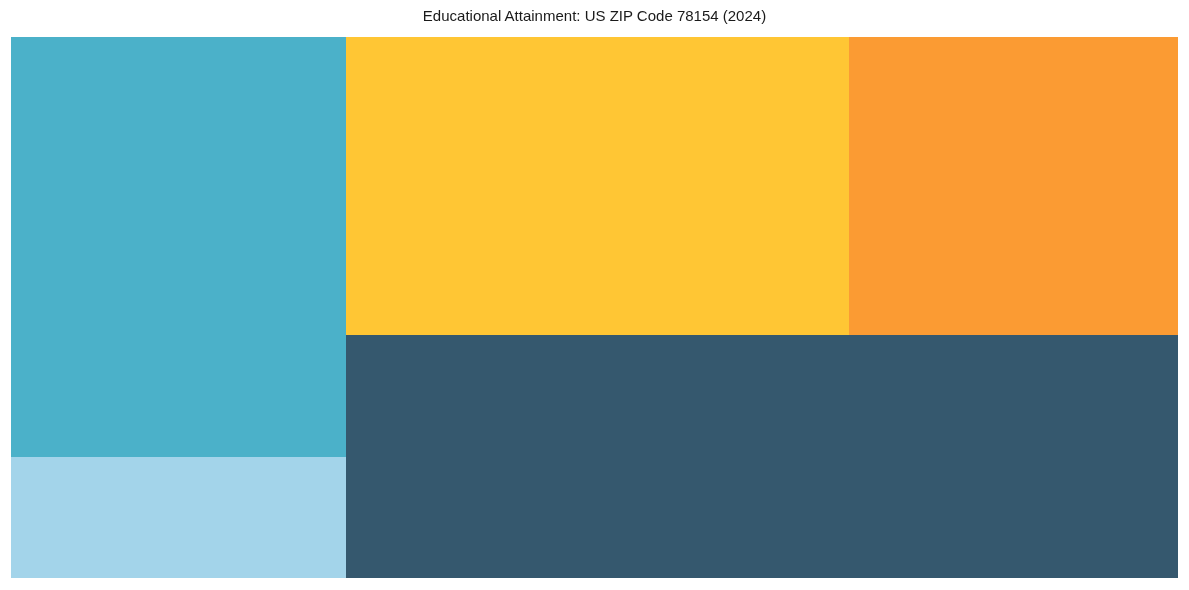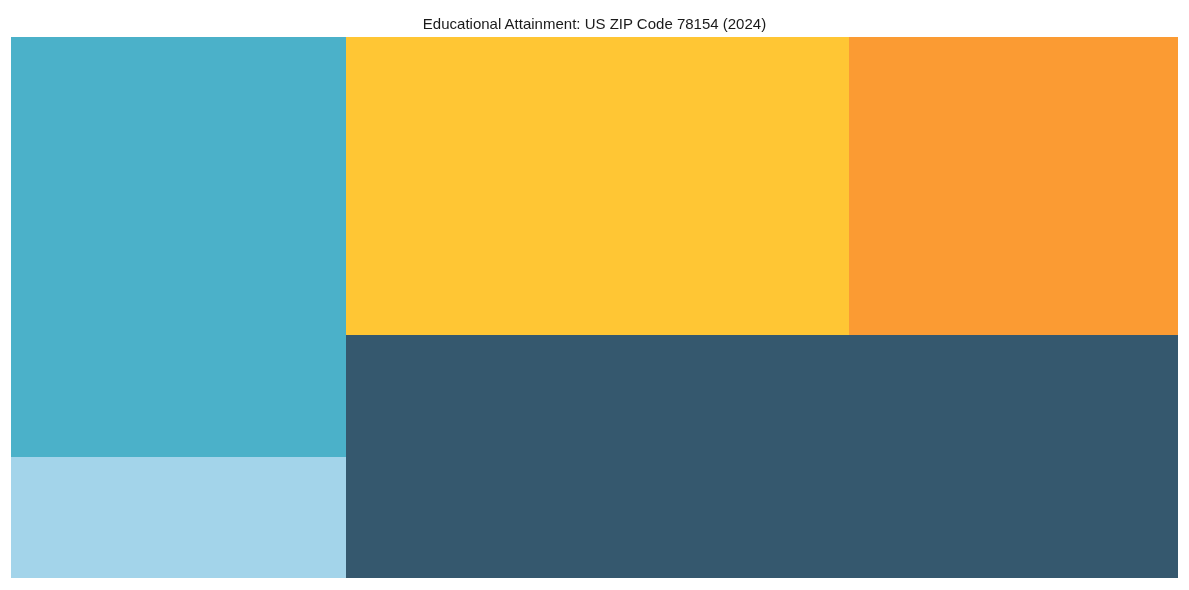--- a/index.html
+++ b/index.html
@@ -24,21 +24,20 @@
     position: absolute;
     left: 0;
     top: 6px;
     width: 1189px;
     text-align: center;
     font-size: 15px;
     line-height: 20px;
     color: #1a1a1a;
     font-family: "Liberation Sans", "DejaVu Sans", sans-serif;
     white-space: nowrap;
-    margin-top: 8px;
   }
   #treemap {
     position: absolute;
     left: 11px;
     top: 37px;
     width: 1167px;
     height: 541px;
   }
   .tile {
     position: absolute;

